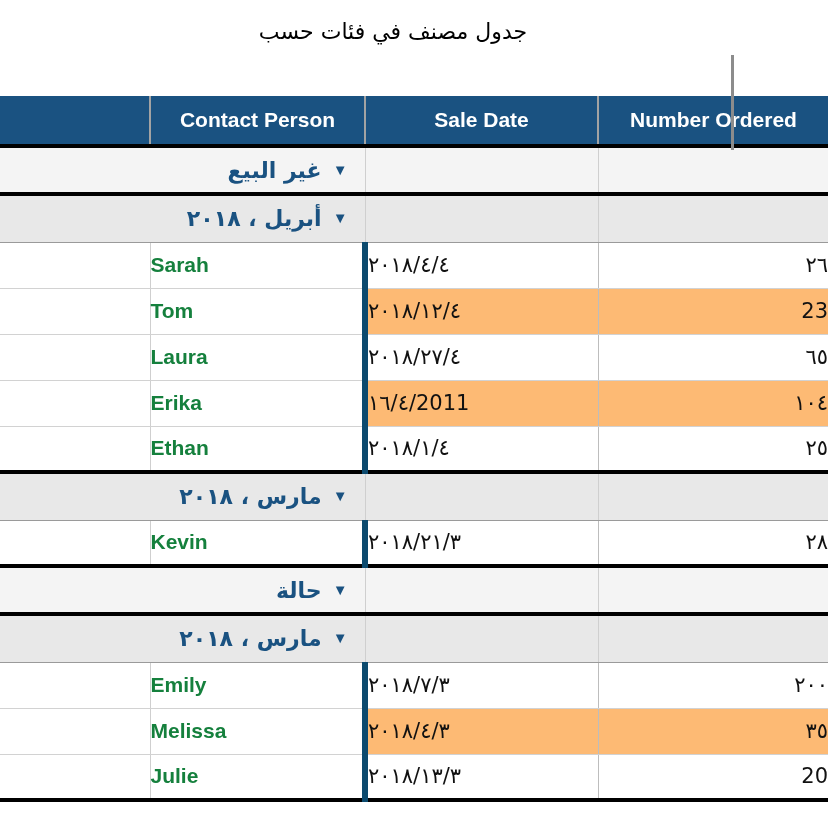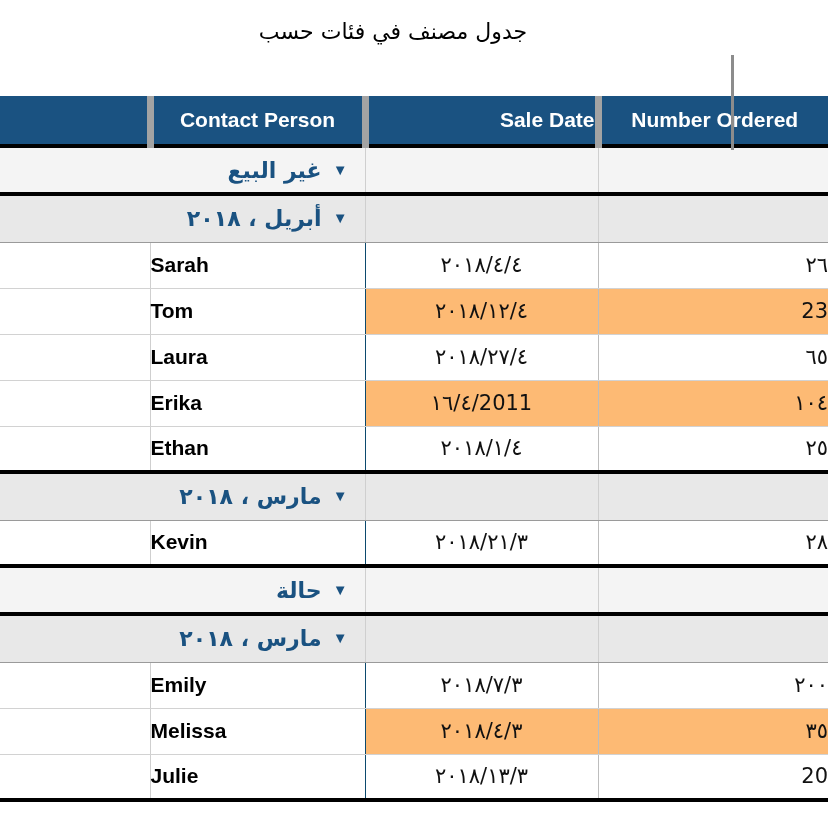--- a/index.html
+++ b/index.html
@@ -73,28 +73,28 @@
   .col-pad  { width: 150px; }
 
   
   tr.header-row th {
     background: #1a5281;
     color: #ffffff;
     font-size: 21px;
     font-weight: bold;
     height: 50px;
     vertical-align: middle;
-    border-right: 7px solid #a3a3a3;
+    border-right: 2px solid #a3a3a3;
     border-left: 1px solid #6f9cbd;
     border-bottom: 4px solid #000000;
     font-family: "Liberation Sans", sans-serif;
     white-space: nowrap;
   }
   tr.header-row th.h-num   { text-align: center; border-right: none; }
-  tr.header-row th.h-date  { text-align: right; }
+  tr.header-row th.h-date  { text-align: center; }
   tr.header-row th.h-name  { text-align: center; }
   tr.header-row th.h-pad   { border-left: none; }
 
   
   tr.group-row td {
     height: 48px;
     vertical-align: middle;
     border-bottom: 4px solid #000000;
   }
   tr.group-row.lvl1 td { background: #f4f4f4; }
@@ -130,25 +130,25 @@
   
   tr.data-row td {
     height: 46px;
     vertical-align: middle;
     font-size: 21px;
     color: #111111;
     border-bottom: 1px solid #d2d2d2;
     font-family: "DejaVu Sans", "Liberation Sans", sans-serif;
   }
   tr.data-row td.d-num  { text-align: right; padding-right: 14px; border-left: 1px solid #bdbdbd; }
-  tr.data-row td.d-date { text-align: center; padding-right: 18px; border-left: 1px solid #0c4a6e; }
+  tr.data-row td.d-date { text-align: left; padding-right: 18px; border-left: 6px solid #0c4a6e; }
   tr.data-row td.d-name {
     text-align: left;
     padding-left: 12px;
-    color: #000000;
+    color: #15803d;
     font-weight: bold;
     font-size: 21px;
     font-family: "Liberation Sans", sans-serif;
     border-left: 1px solid #cfcfcf;
   }
   tr.data-row td.d-pad  { background: #ffffff !important; }
 
   tr.data-row.stripe td.d-num,
   tr.data-row.stripe td.d-date { background: #fdba74; }
   tr.data-row.plain td.d-num,

